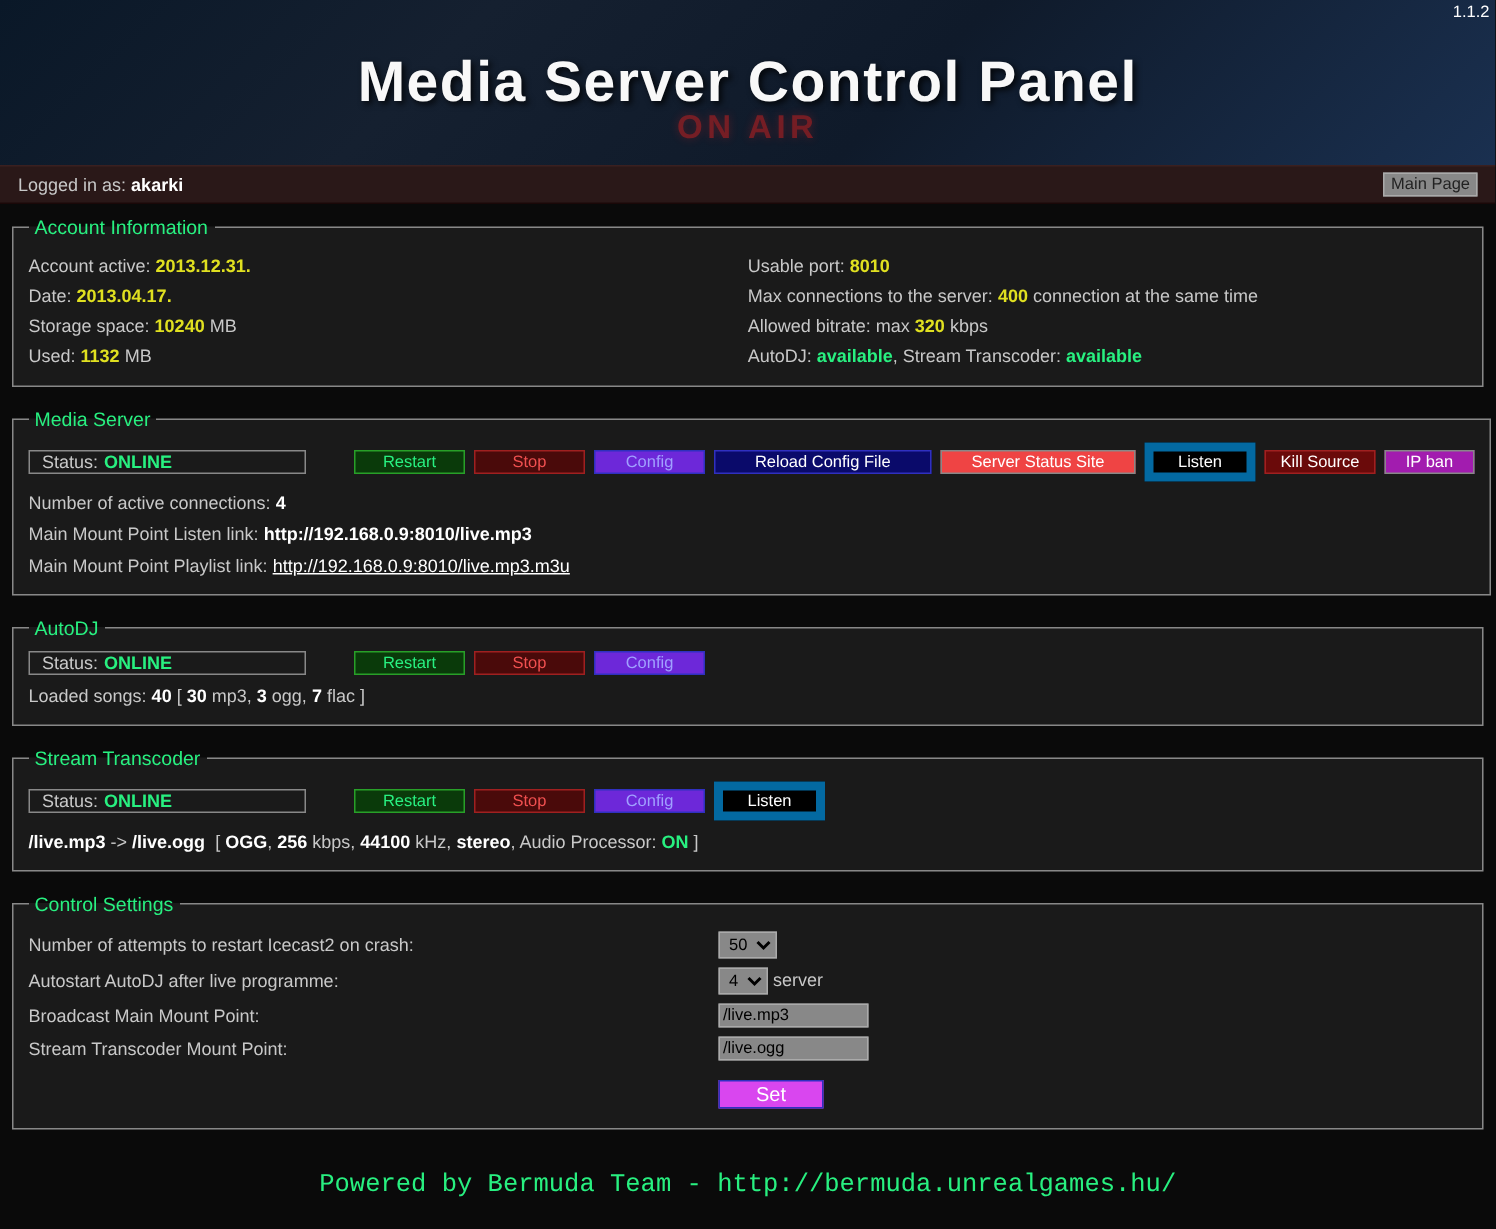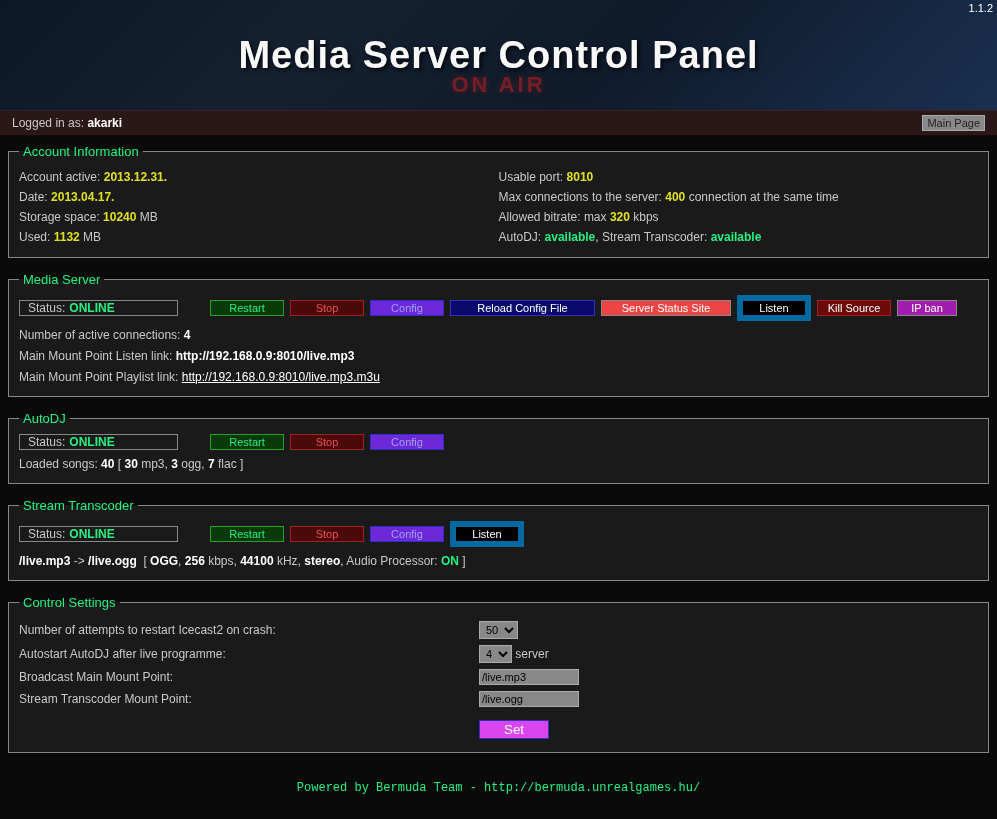--- a/index.html
+++ b/index.html
@@ -83,21 +83,21 @@
 .status-row {
   display: flex;
   align-items: center;
   gap: 6px;
   margin-bottom: 6px;
 }
 .status-box {
   border: 1px solid #888;
   padding: 0 8px;
   display: inline-flex;
-  width: 159px;
+  width: 185px;
   align-items: baseline;
 }
 .status-box .slabel { color: #c8c8c8; }
 .status-box .sval { color: #28f080; font-weight: bold; margin-left: 4px; }
 .btn {
   padding: 1px 0;
   font-size: 11px;
   cursor: pointer;
   text-align: center;
   color: #fff;
@@ -129,21 +129,21 @@
   border: 1px solid #3030c0;
   color: #fff;
   padding: 1px 24px;
   cursor: pointer;
 }
 .set-row td { text-align: left; padding-top: 10px; }
 .footer {
   text-align: center;
   color: #28f080;
   font-family: "Courier New", monospace;
-  font-size: 12px;
+  font-size: 17px;
   padding: 6px 0;
 }
 .footer a { color: #28f080; text-decoration: none; }
 </style>
 </head>
 <body>
 
 <div class="header">
   <div class="version">1.1.2</div>
   <div class="header-title">Media Server Control Panel</div>

